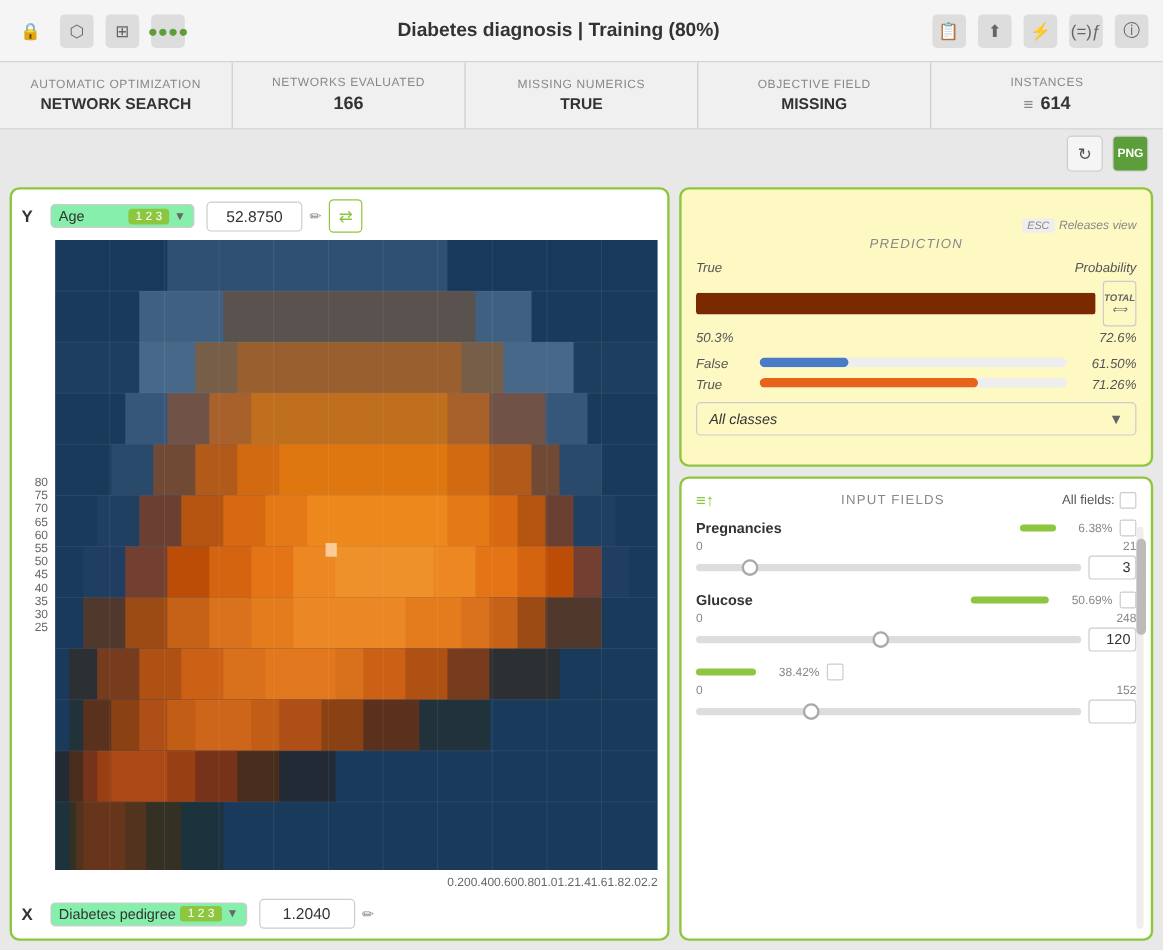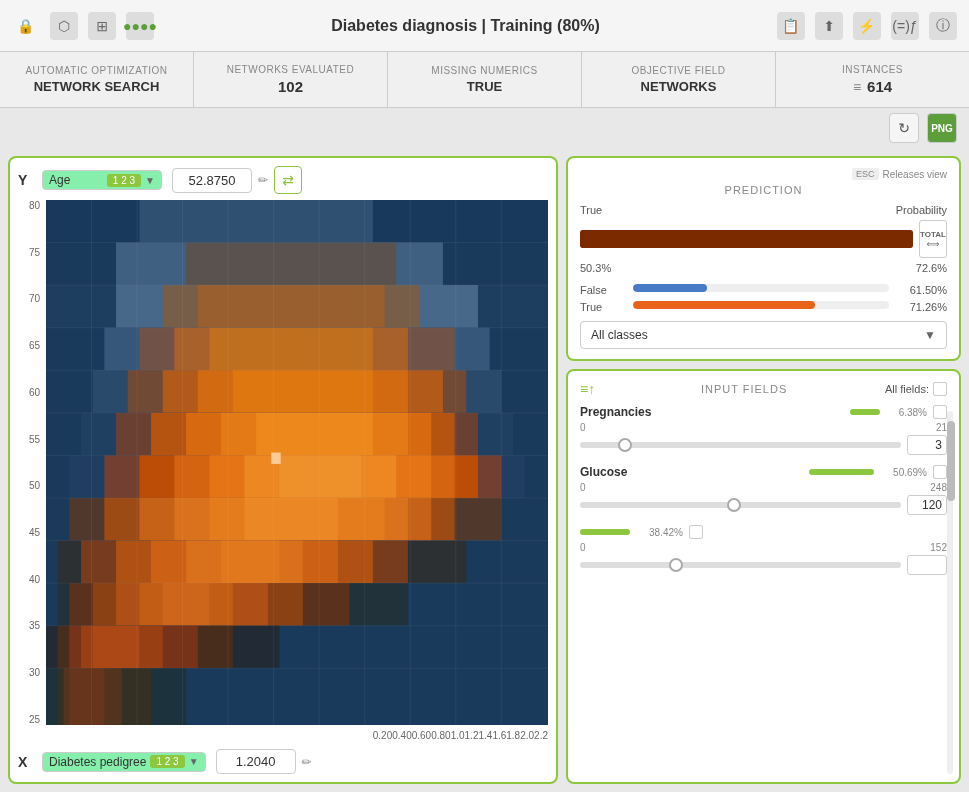--- a/index.html
+++ b/index.html
@@ -160,21 +160,21 @@
 
     
     .chart-container {
       flex: 1;
       position: relative;
       display: flex;
     }
     .y-axis-labels {
       display: flex;
       flex-direction: column;
-      justify-content: space-between;
+      justify-content: center;
       padding: 0 6px 20px 0;
       width: 28px;
     }
     .y-tick { font-size: 10px; color: #666; text-align: right; }
     .chart-area { flex: 1; position: relative; }
     .chart-canvas {
       width: 100%;
       height: calc(100% - 20px);
     }
     .x-axis-labels {
@@ -197,22 +197,23 @@
       flex: 1;
       display: flex;
       flex-direction: column;
       gap: 8px;
     }
 
     
     .prediction-panel {
       border: 2.5px solid #8dc63f;
       border-radius: 8px;
-      background: #ffffff;
-      padding: 10px 12px;
+      background: #fef9c3;
+      padding: 24px 12px;
+      font-style: italic;
     }
     .panel-title {
       text-align: center;
       font-size: 11px;
       letter-spacing: 1px;
       color: #888;
       text-transform: uppercase;
       margin-bottom: 8px;
     }
     .pred-header {
@@ -430,29 +431,29 @@
   <div class="top-bar-icon">ⓘ</div>
 </div>
 
 <div class="info-bar">
   <div class="info-cell">
     <div class="info-label">AUTOMATIC OPTIMIZATION</div>
     <div class="info-value">NETWORK SEARCH</div>
   </div>
   <div class="info-cell">
     <div class="info-label">NETWORKS EVALUATED</div>
-    <div class="info-value large">102</div>
+    <div class="info-value large">166</div>
   </div>
   <div class="info-cell">
     <div class="info-label">MISSING NUMERICS</div>
     <div class="info-value">TRUE</div>
   </div>
   <div class="info-cell">
     <div class="info-label">OBJECTIVE FIELD</div>
-    <div class="info-value">NETWORKS</div>
+    <div class="info-value">MISSING</div>
   </div>
   <div class="info-cell">
     <div class="info-label">INSTANCES</div>
     <div class="instances-row">
       <span class="instances-icon">≡</span>
       <div class="info-value large">614</div>
     </div>
   </div>
 </div>
 

